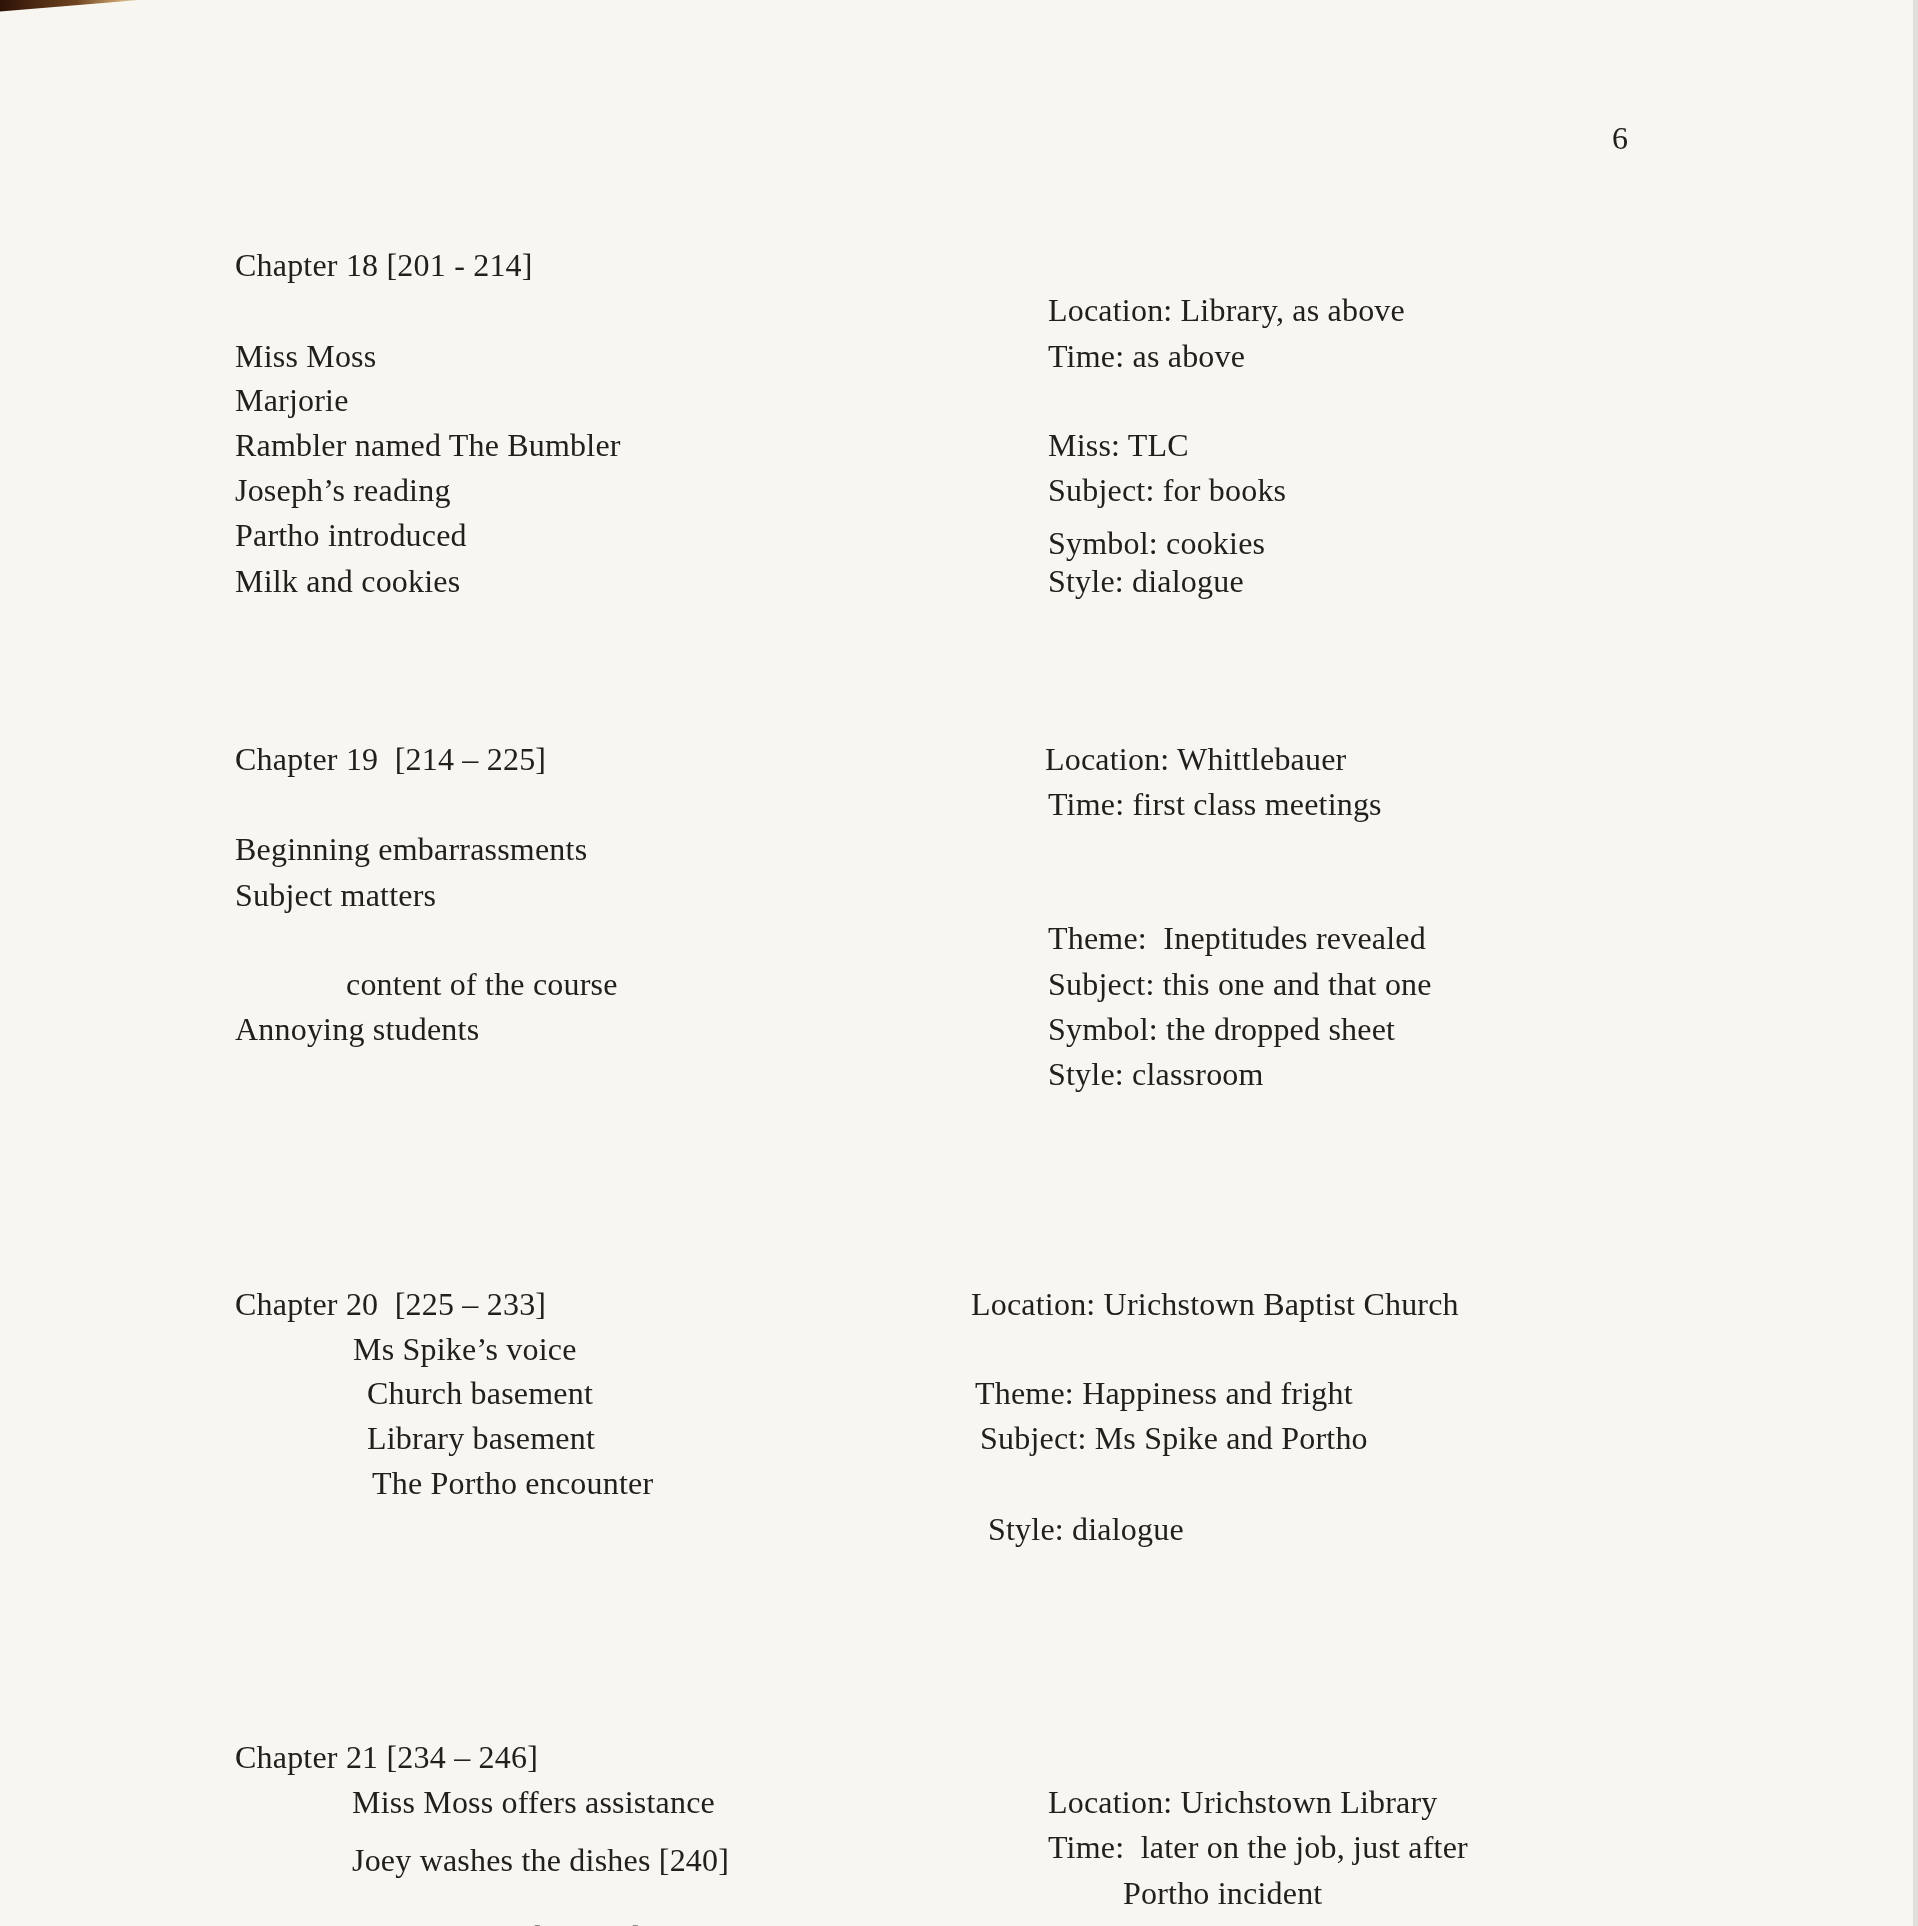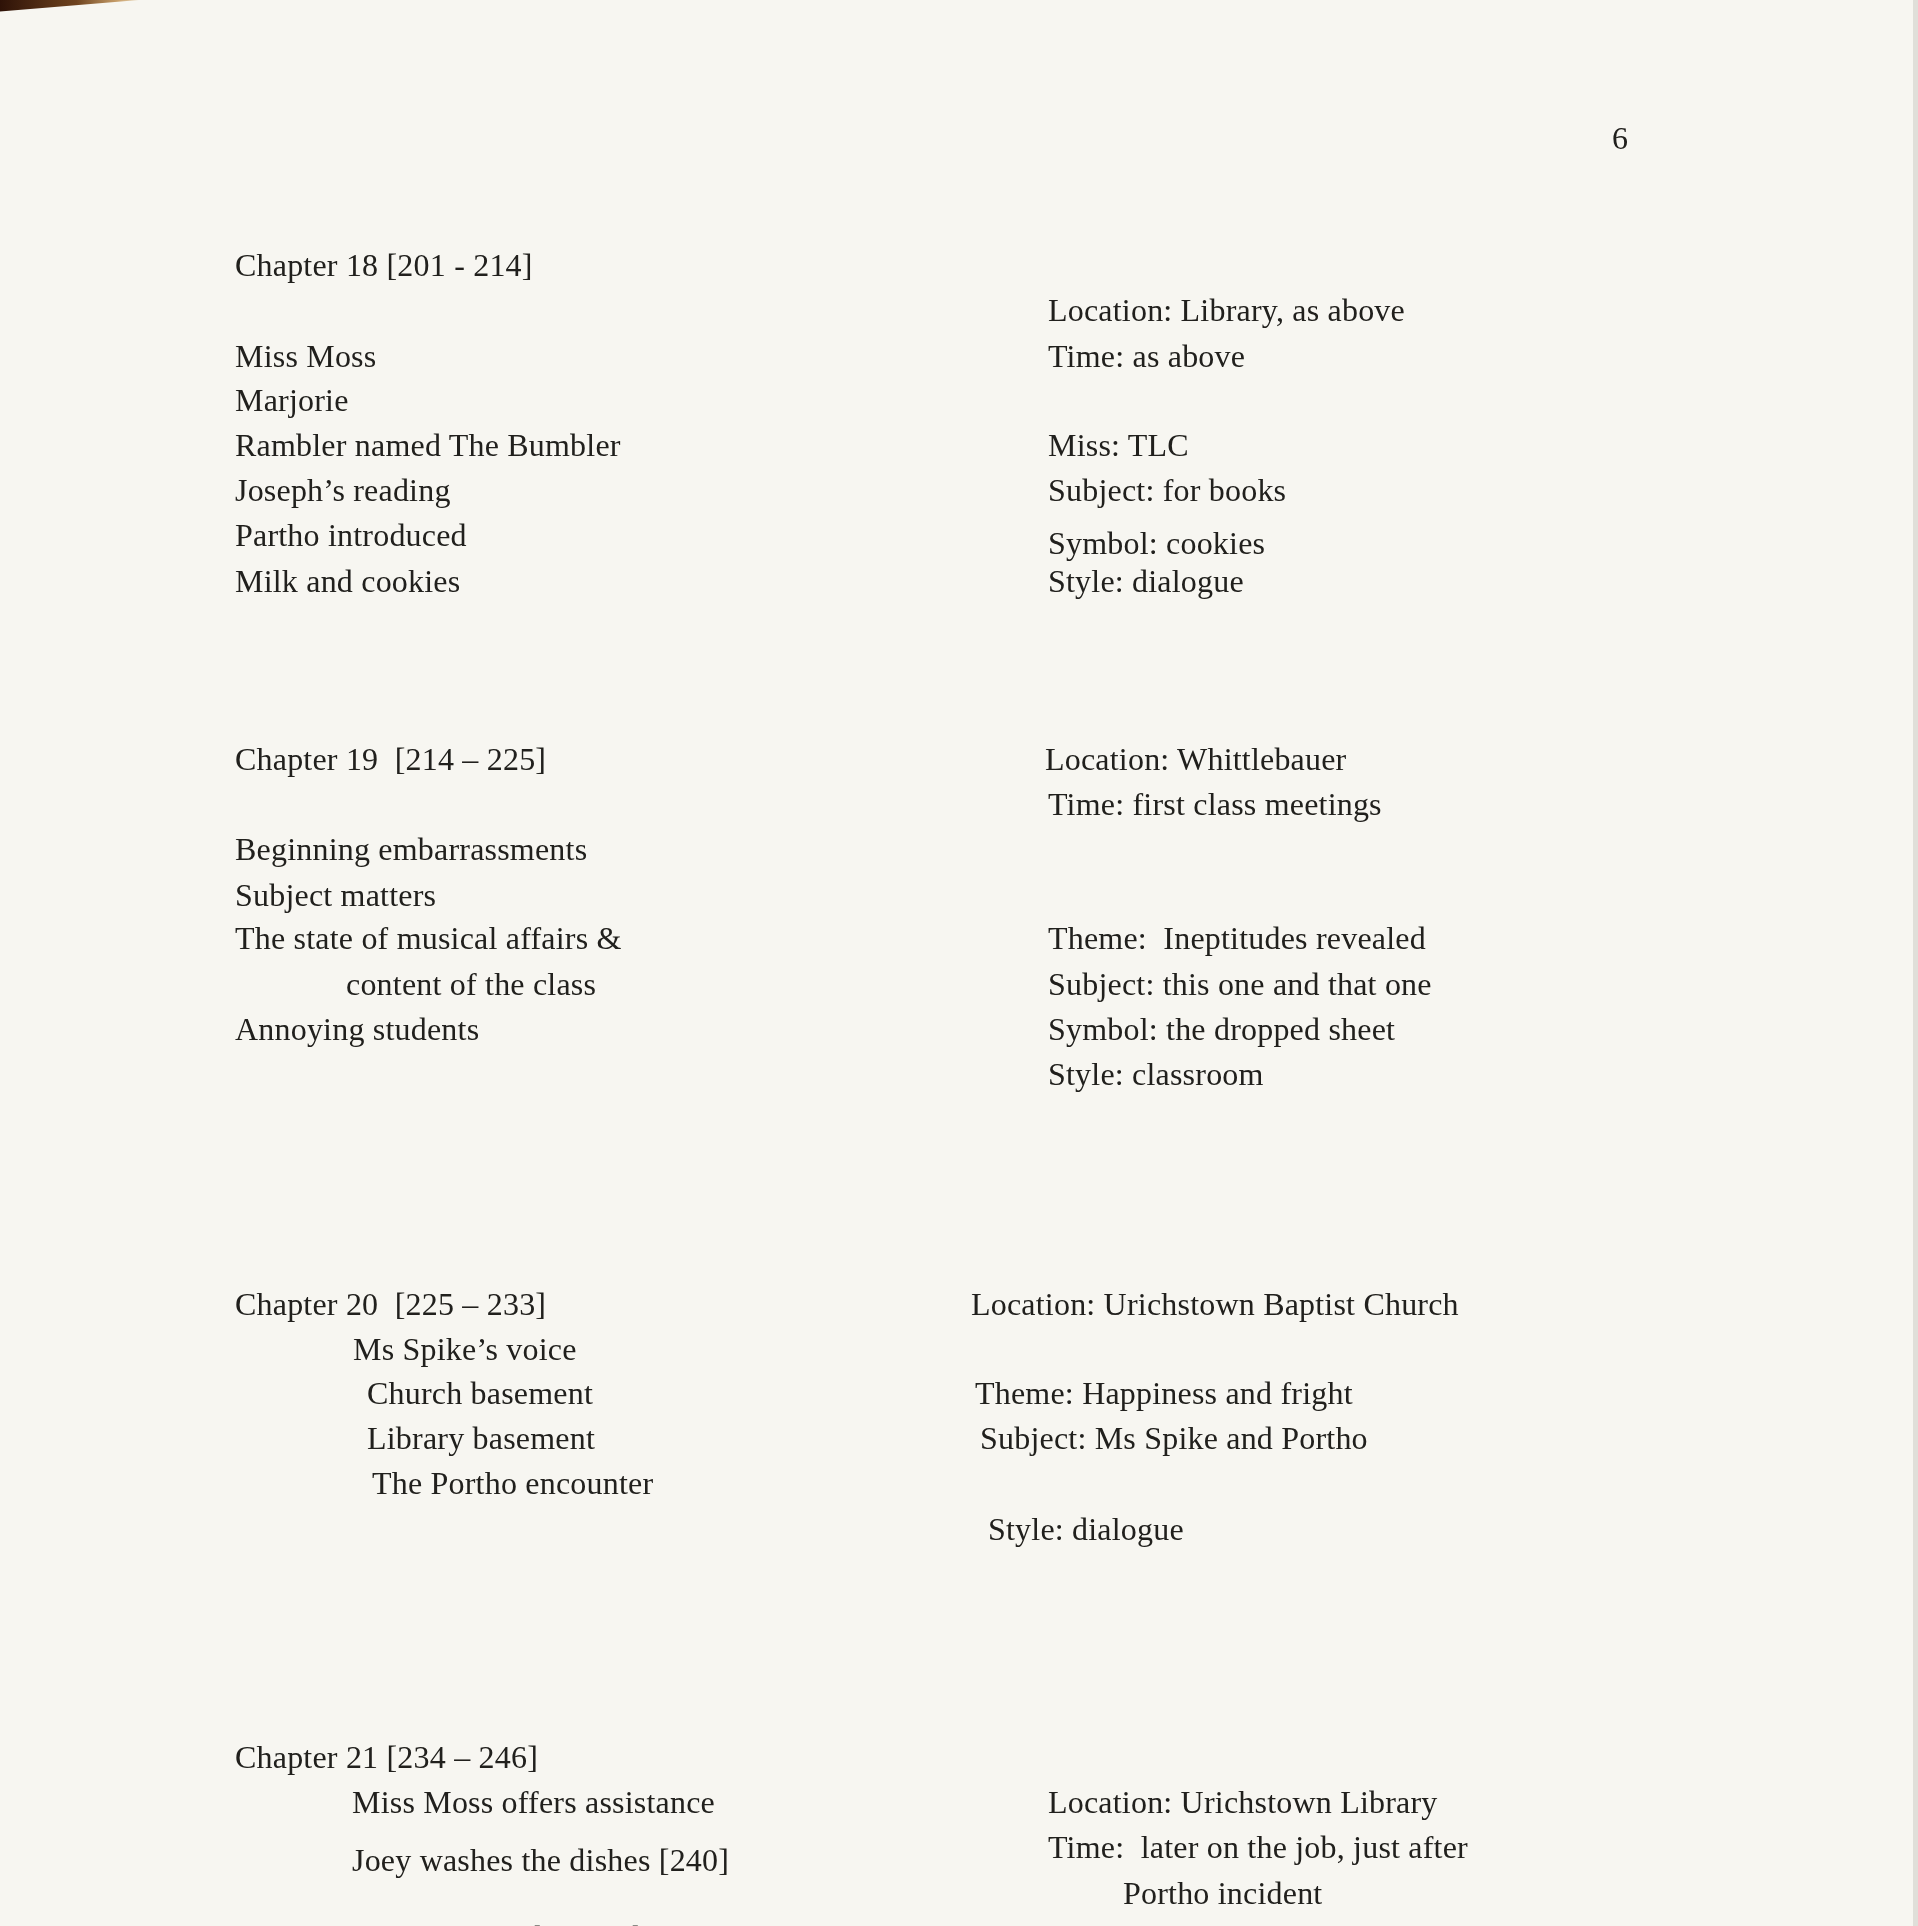--- a/index.html
+++ b/index.html
@@ -56,23 +56,22 @@
   <div class="line" style="left:235px;  top:513px;">Partho introduced</div>
   <div class="line" style="left:1048px; top:513px;margin-top:8px;">Symbol: cookies</div>
   <div class="line" style="left:235px;  top:559px;">Milk and cookies</div>
   <div class="line" style="left:1048px; top:559px;">Style: dialogue</div>
 
   <div class="line" style="left:235px;  top:737px;">Chapter 19  [214 – 225]</div>
   <div class="line" style="left:1028px; top:737px;margin-left:17px;">Location: Whittlebauer</div>
   <div class="line" style="left:1048px; top:782px;">Time: first class meetings</div>
   <div class="line" style="left:235px;  top:827px;">Beginning embarrassments</div>
   <div class="line" style="left:235px;  top:873px;">Subject matters</div>
-  <div class="line" style="left:235px;  top:916px;">The state of musical affairs &amp;</div>
   <div class="line" style="left:1048px; top:916px;">Theme:  Ineptitudes revealed</div>
-  <div class="line" style="left:346px;  top:962px;">content of the class</div>
+  <div class="line" style="left:346px;  top:962px;">content of the course</div>
   <div class="line" style="left:1048px; top:962px;">Subject: this one and that one</div>
   <div class="line" style="left:235px;  top:1007px;">Annoying students</div>
   <div class="line" style="left:1048px; top:1007px;">Symbol: the dropped sheet</div>
   <div class="line" style="left:1048px; top:1052px;">Style: classroom</div>
 
   <div class="line" style="left:235px;  top:1282px;">Chapter 20  [225 – 233]</div>
   <div class="line" style="left:971px; top:1282px;">Location: Urichstown Baptist Church</div>
   <div class="line" style="left:353px;  top:1327px;">Ms Spike’s voice</div>
   <div class="line" style="left:367px;  top:1371px;">Church basement</div>
   <div class="line" style="left:975px; top:1371px;">Theme: Happiness and fright</div>

